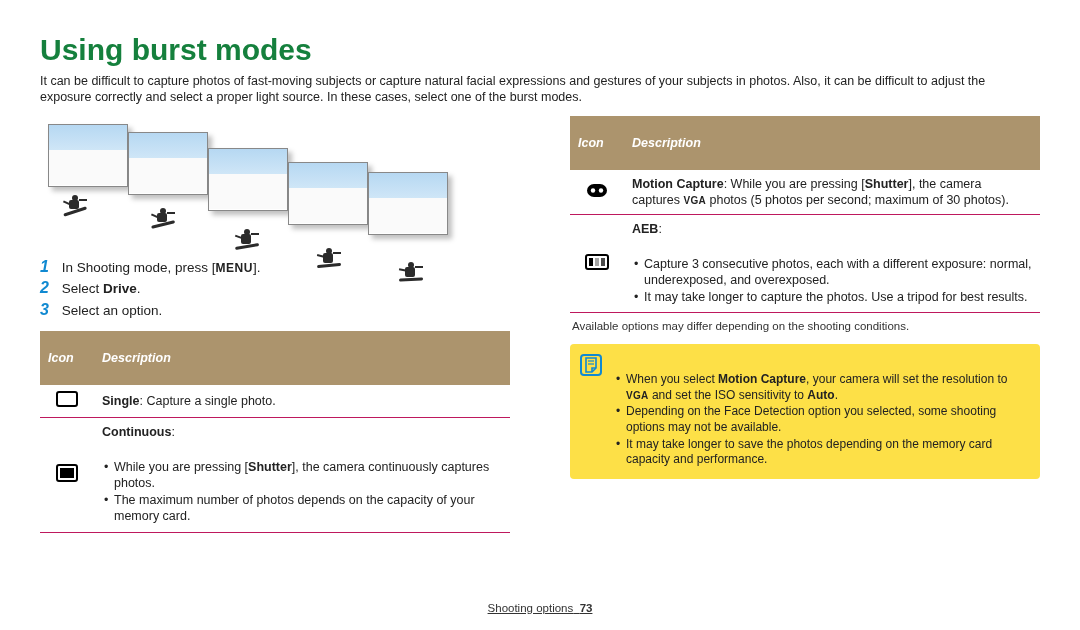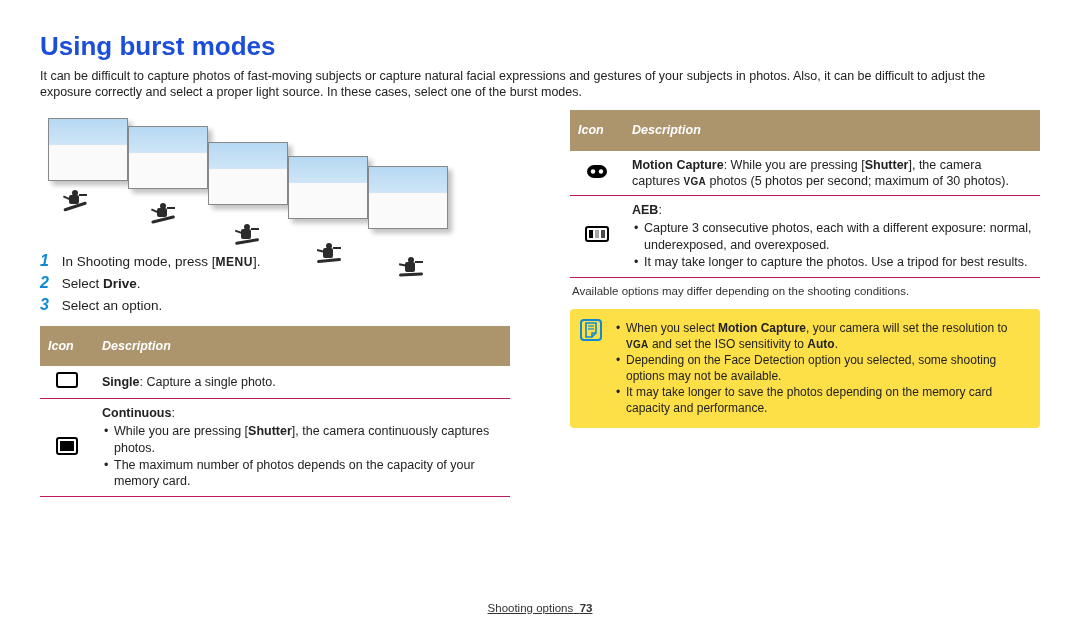--- a/index.html
+++ b/index.html
@@ -8,22 +8,22 @@
     font-size: 12.5px;
     color: #222;
     width: 1080px;
     height: 630px;
     padding: 30px 40px 15px 40px;
     position: relative;
     background: #fff;
     line-height: 1.3;
   }
   h1 {
-    color: #1d4ed8;
-    font-size: 26px;
+    color: #15803d;
+    font-size: 30px;
     font-weight: 700;
     margin-bottom: 4px;
   }
   .intro { font-size: 12.5px; margin-bottom: 10px; }
   .columns {
     display: flex;
     gap: 60px;
     margin-top: 8px;
   }
   .col { flex: 1; }
@@ -70,36 +70,36 @@
   table.desc {
     width: 100%;
     border-collapse: collapse;
     font-size: 12.5px;
   }
   table.desc thead th {
     background: #ac946d;
     color: #fff;
     text-align: left;
     font-weight: 600;
-    padding: 12px 8px;
+    padding: 19px 8px;
     font-style: italic;
     font-size: 12.5px;
   }
   table.desc thead th:first-child { width: 54px; }
   table.desc tbody td {
     border-bottom: 1px solid #be185d;
     padding: 6px 8px;
     vertical-align: middle;
   }
   table.desc tbody td:first-child { text-align: center; }
   .icon-box {
     display:inline-block;
     vertical-align: middle;
   }
-  ul.bullets { list-style:none; margin-top:2px;}
+  ul.bullets { list-style:none; margin-top:18px;}
   ul.bullets li { position:relative; padding-left:12px; margin:1px 0;}
   ul.bullets li::before{
     content:"•"; position:absolute; left:2px; top:0;
   }
   .note-caption {
     font-size: 11.5px; color:#333; margin:6px 2px 10px 2px;
   }
   .note-box {
     background:#fde047;
     border-radius:4px;

